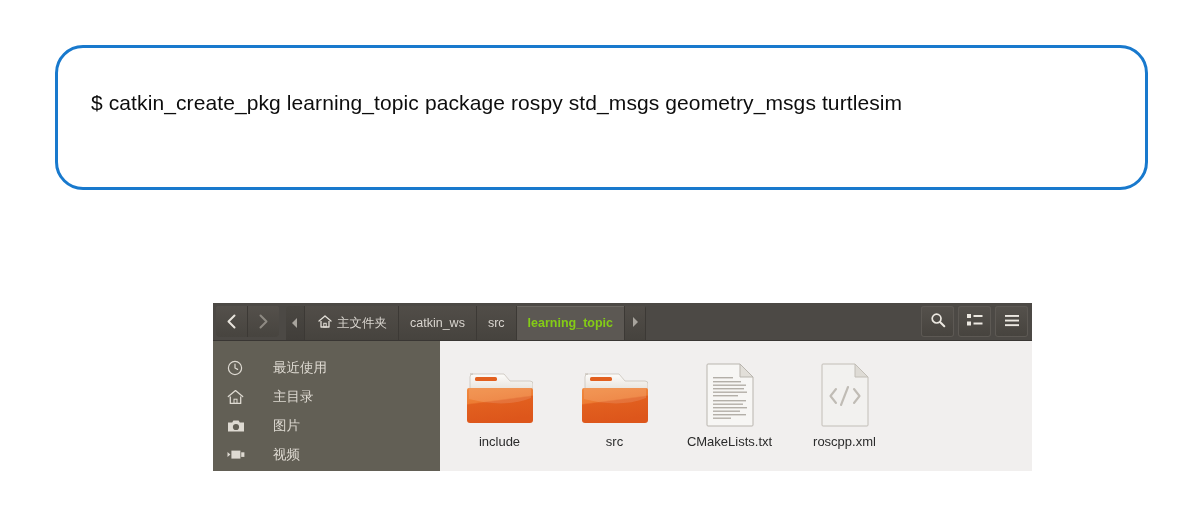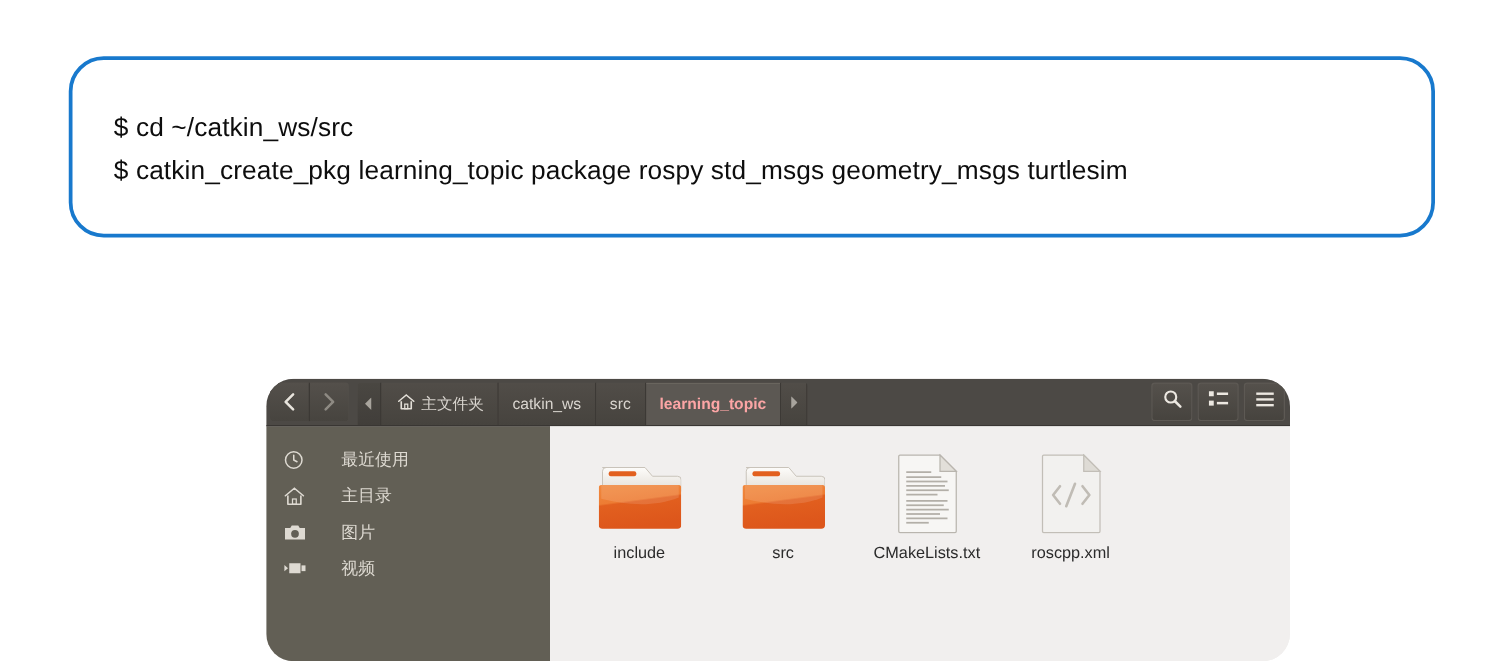--- a/index.html
+++ b/index.html
@@ -42,25 +42,24 @@
     white-space: pre;
     letter-spacing: 0.1px;
   }
 
   
   .fm-window {
     position: absolute;
     left: 213px;
     top: 303px;
     width: 819px;
-    height: 226px;
+    height: 168px;
     overflow: hidden;
     background: #f1efee;
     box-shadow: 0 0 0 0 rgba(0,0,0,0);
-    border-radius: 22px;
   }
 
   
   .fm-header {
     position: relative;
     height: 37px;
     background: #4c4945;
     display: flex;
     align-items: stretch;
     border-bottom: 1px solid #393633;
@@ -109,21 +108,21 @@
     align-items: center;
     justify-content: center;
     width: 18px;
     height: 100%;
     background: linear-gradient(to bottom, #4a4742, #413e3a);
     border-right: 1px solid #3c3935;
     margin-right: 8px;
   }
   .crumb.active {
     background: #5c5853;
-    color: #fca5a5;
+    color: #84cc16;
     font-weight: bold;
     box-shadow: inset 0 1px 0 #6d6963;
   }
   .crumb.arrow-only {
     padding: 0;
     width: 20px;
     justify-content: center;
   }
 
   .header-spacer { flex: 1; }
@@ -169,21 +168,21 @@
     display: flex;
     align-items: center;
     justify-content: flex-start;
   }
   .side-label { margin-left: 16px; }
 
   .fm-content {
     flex: 1;
     background: #f1efee;
     position: relative;
-    padding: 18px 0 0 14px;
+    padding: 18px 0 0 2px;
     box-sizing: border-box;
   }
   .icon-grid {
     display: flex;
     align-items: flex-start;
     gap: 0;
   }
   .file-cell {
     width: 115px;
     display: flex;
@@ -204,21 +203,20 @@
     line-height: 16px;
     max-width: 96px;
     word-break: break-word;
   }
 </style>
 </head>
 <body>
 
 <div class="callout">
   <div class="callout-lines">
-    <div class="cmd-line">$ cd ~/catkin_ws/src</div>
     <div class="cmd-line">$ catkin_create_pkg learning_topic package rospy std_msgs geometry_msgs turtlesim</div>
   </div>
 </div>
 
 <div class="fm-window">
 
   <div class="fm-header">
 
     <div class="navbtn-group">
       <div class="navbtn">

